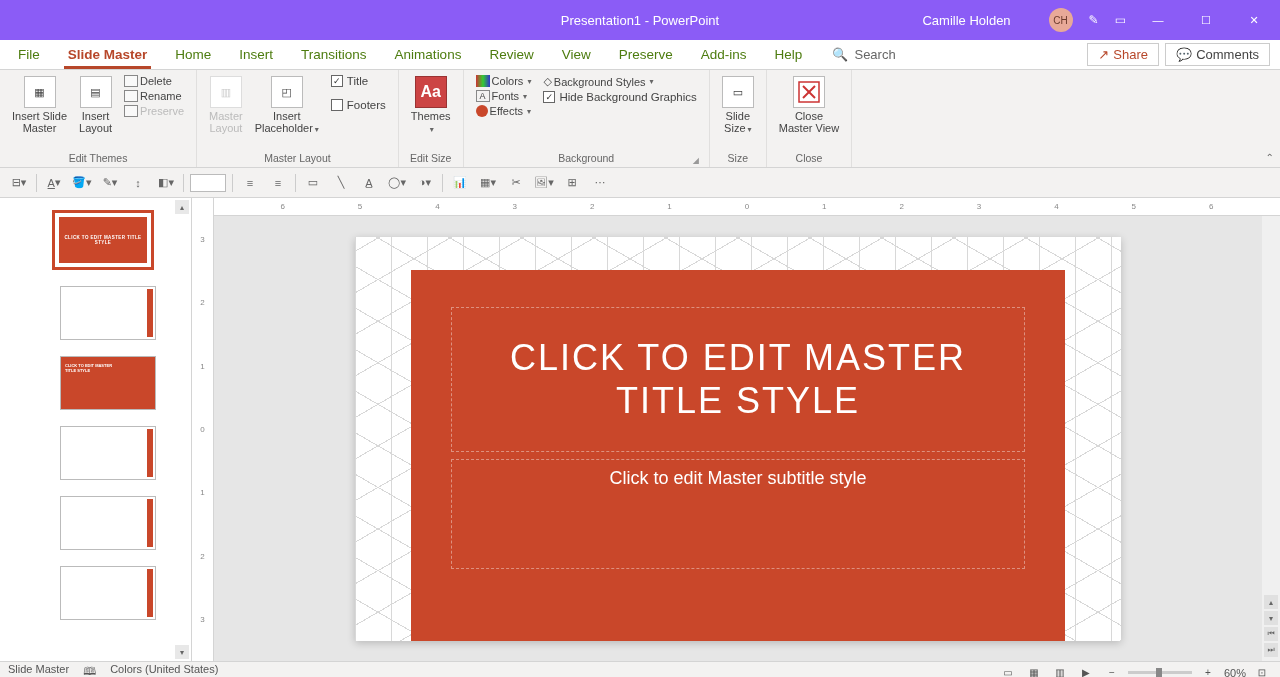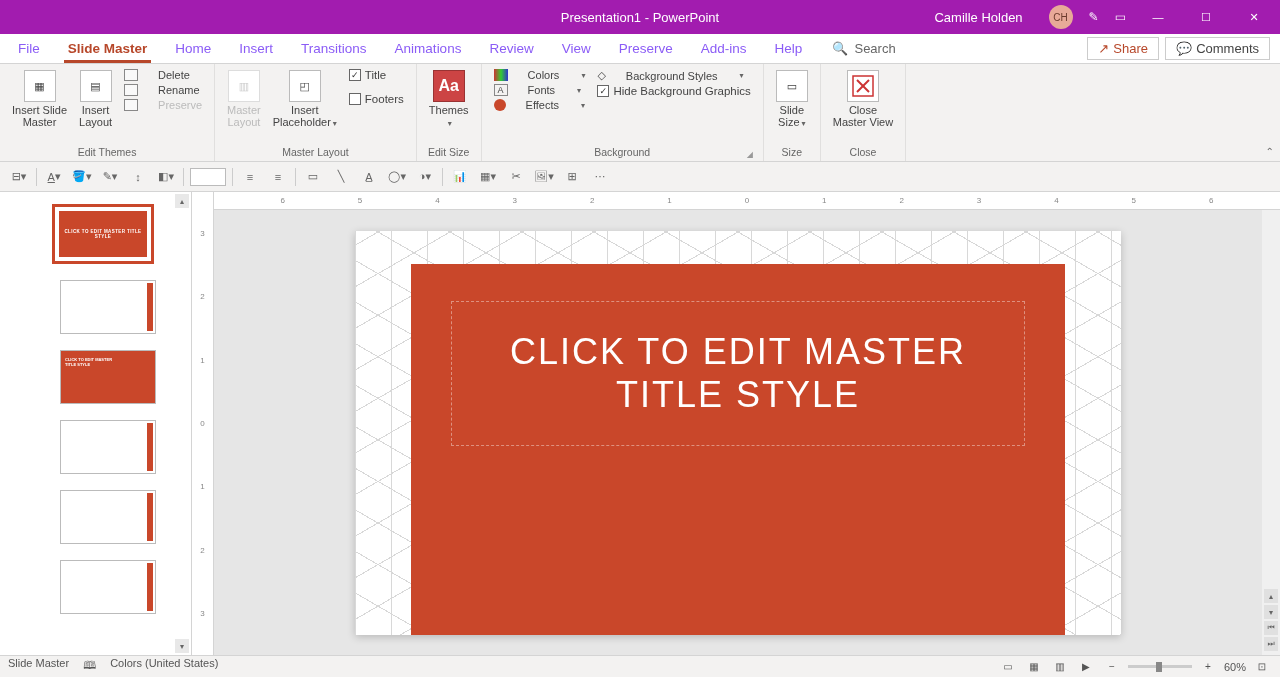--- a/index.html
+++ b/index.html
@@ -1,41 +1,41 @@
 <!DOCTYPE html>
 <html><head>
 <meta charset="utf-8">
 <style>
 * { margin: 0; padding: 0; box-sizing: border-box; font-family: "Segoe UI", sans-serif; }
 body { width: 1280px; height: 677px; background: #fff; overflow: hidden; font-size: 12px; color: #333; }
 
-.titlebar { height: 34px; background: #a21caf; display: flex; align-items: center; color: #fff; position: relative; padding-left: 16px; }
+.titlebar { height: 40px; background: #8b5cf6; display: flex; align-items: center; color: #fff; position: relative; padding-left: 16px; }
 .titlebar .title { position: absolute; left: 50%; transform: translateX(-50%); font-size: 13px; }
 .titlebar .right { margin-left: auto; display: flex; align-items: center; gap: 16px; padding-right: 10px; }
-.titlebar .user { display: flex; align-items: center; gap: 2px; font-size: 13px; }
+.titlebar .user { display: flex; align-items: center; gap: 14px; font-size: 13px; }
 .titlebar .avatar { width: 24px; height: 24px; border-radius: 50%; background: #e8a998; display: flex; align-items: center; justify-content: center; font-size: 10px; color: #6b3a2c; margin-left: 24px;}
 .titlebar .winbtn { width: 32px; height: 34px; display: flex; align-items: center; justify-content: center; font-size: 11px; }
 
 .tabbar { height: 30px; background: #fff; border-bottom: 1px solid #d4d4d4; display: flex; align-items: center; padding: 0 4px; }
-.tab { padding: 6px 14px; font-size: 13.5px; color: #8b5cf6; cursor: pointer; position: relative; }
+.tab { padding: 6px 14px; font-size: 13.5px; color: #4d7c0f; cursor: pointer; position: relative; }
 .tab.active { color: #B7472A; font-weight: 600; }
 .tab.active::after { content:""; position:absolute; left:10px; right:10px; bottom:-1px; height:3px; background:#B7472A; }
 .tabbar .right-actions { margin-left: auto; display: flex; gap: 6px; padding-right: 6px; }
 .search-wrap { display:flex; align-items:center; gap:6px; padding:0 16px; color:#666; font-size:13px;}
 .action-btn { display:flex; align-items:center; gap:4px; padding:3px 10px; border:1px solid #ccc; background:#fff; font-size:13px; color:#444; }
 .action-btn.share { color:#B7472A; }
 
 .ribbon { height: 98px; background: #f3f2f1; border-bottom: 1px solid #d4d4d4; display: flex; position: relative; }
 .rgroup { display:flex; flex-direction:column; align-items:center; justify-content:space-between; padding: 4px 8px 2px; border-right:1px solid #e0dfde; height:100%; }
 .rgroup .controls { display:flex; align-items:flex-start; gap:4px; height:78px; flex-wrap: wrap; }
 .rgroup .label { font-size: 10.5px; color:#666; padding-bottom:1px; }
 .vbtn { display:flex; flex-direction:column; align-items:center; gap:2px; padding:2px 4px; font-size:11px; color:#444; text-align:center; line-height:1.1; cursor:pointer; }
 .vbtn .ico { width:32px; height:32px; display:flex; align-items:center; justify-content:center; border:1px solid #bbb; background:#fff; }
 .small-stack { display:flex; flex-direction:column; gap:1px; }
-.sbtn { display:flex; align-items:center; gap:20px; padding:1px 4px; font-size:11px; color:#444; cursor:pointer; }
+.sbtn { display:flex; align-items:center; gap:2px; padding:1px 4px; font-size:11px; color:#444; cursor:pointer; }
 .sbtn .rect { width:14px; height:12px; border:1px solid #888; background:#f9f9f9; }
 .chk { display:flex; align-items:center; gap:4px; font-size:11.5px; color:#444; padding:1px 4px;}
 .chk .box { width:12px; height:12px; border:1px solid #666; display:flex; align-items:center; justify-content:center; font-size:9px; color:#333; background:#fff;}
 .dd { display:inline-block; font-size:8px; color:#666; margin-left:2px;}
 .collapse-arrow { position:absolute; right:6px; bottom:4px; font-size:10px; color:#666; }
 .vbtn.disabled { color:#bbb; }
 .vbtn.disabled .ico { border-color:#ddd; color:#ccc;}
 
 .qat { height: 30px; background: #f3f2f1; border-bottom: 1px solid #d4d4d4; display: flex; align-items: center; padding: 0 8px; gap: 6px; }
 .qbtn { width: 22px; height: 20px; display:flex; align-items:center; justify-content:center; color:#666; border:1px solid transparent; font-size:11px; }
@@ -334,20 +334,23 @@
           <span>4</span>
           <span>5</span>
           <span>6</span>
       </div>
       <div class="canvas-area">
         <div class="slide">
           <div class="red"></div>
           <div class="titleph">
             <span>CLICK TO EDIT MASTER TITLE STYLE</span>
           </div>
+          <div class="subph">
+            <span>Click to edit Master subtitle style</span>
+          </div>
         </div>
       </div>
       <div class="vscroll">
         <div class="sbtn2">▴</div>
         <div class="sbtn2">▾</div>
         <div class="sbtn2">⏮</div>
         <div class="sbtn2">⏭</div>
       </div>
     </div>
   </div>

